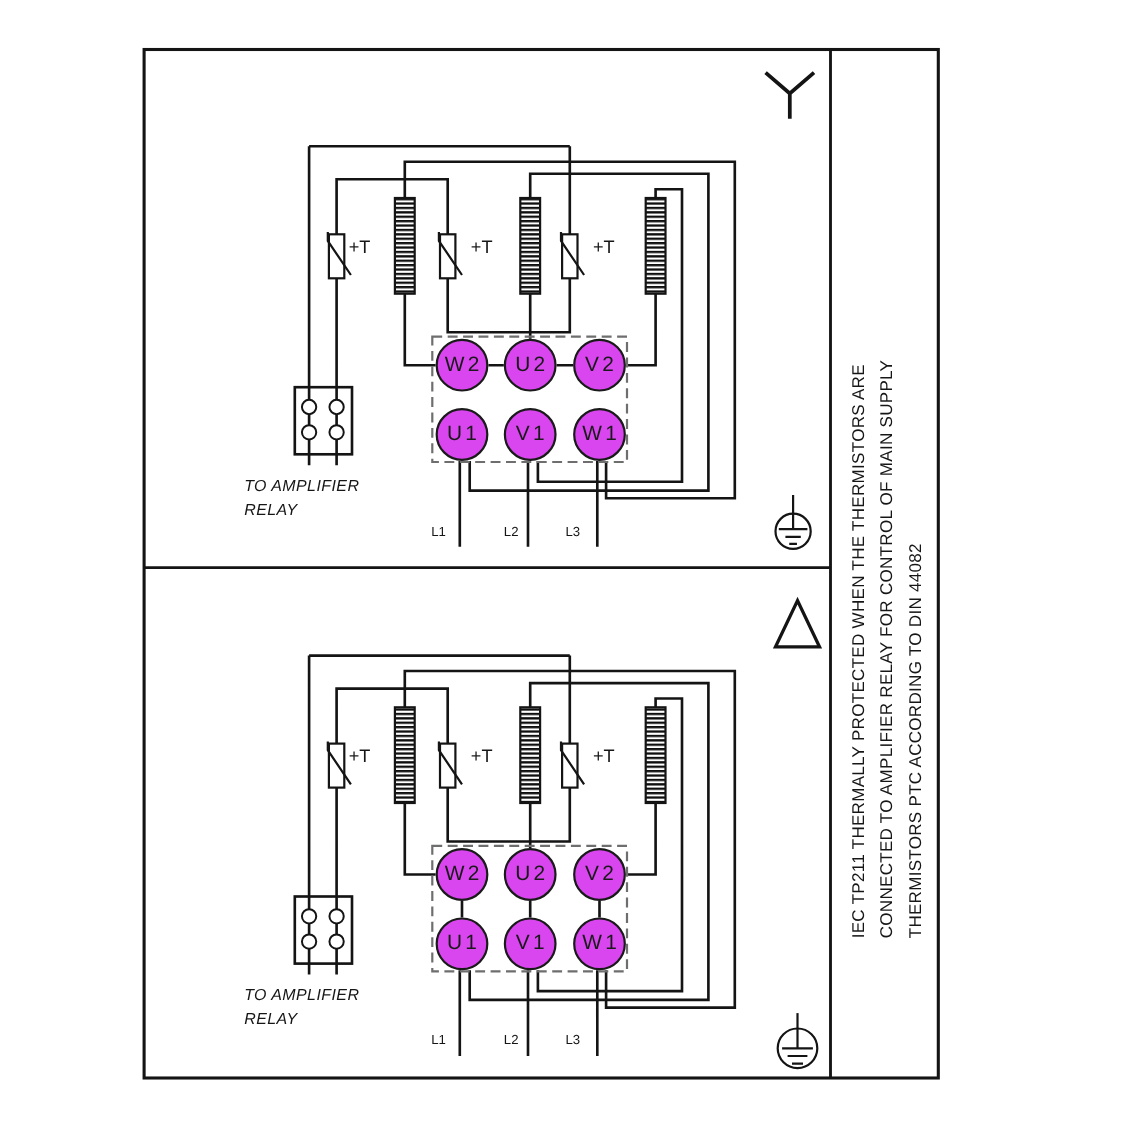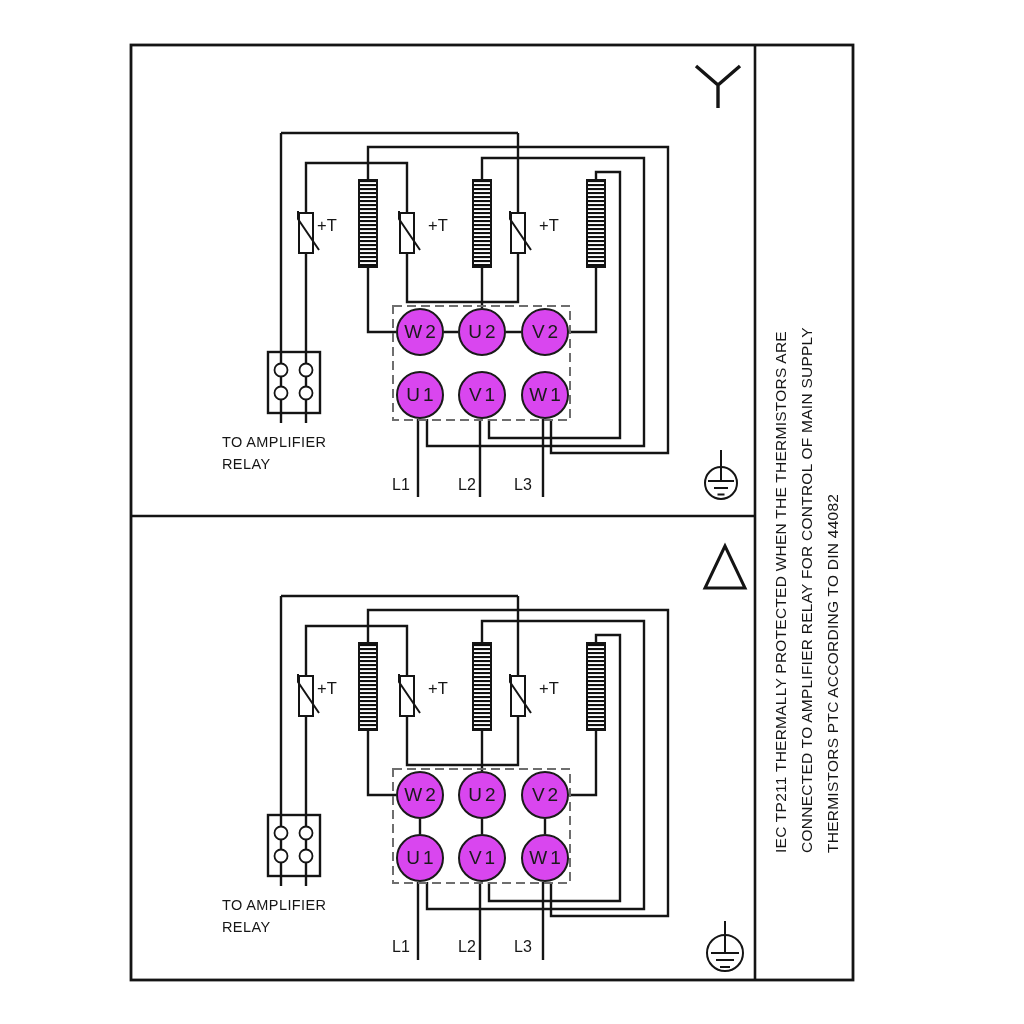--- a/index.html
+++ b/index.html
@@ -5,22 +5,22 @@
   html,body{margin:0;padding:0;background:#ffffff;}
   #canvas{position:relative;width:1024px;height:1024px;background:#ffffff;overflow:hidden;
           font-family:"Liberation Sans",sans-serif;}
   #gfx{position:absolute;left:0;top:0;z-index:1;}
   .lbl{position:absolute;z-index:2;color:#161616;white-space:nowrap;}
   .term{position:absolute;z-index:2;width:48px;height:48px;box-sizing:border-box;
         border:2px solid #1a1a1a;border-radius:50%;background:#d946ef;
         display:flex;align-items:center;justify-content:center;
         font-size:19px;letter-spacing:3px;padding-left:3px;color:#1a1a1a;}
   .tlabel{font-size:16.5px;}
-  .llabel{font-size:16px;}
-  .cap{font-size:14.5px;letter-spacing:0.4px;}
+  .llabel{font-size:12px;}
+  .cap{font-size:14.5px;letter-spacing:0.4px;font-style:italic;}
   .vnote{position:absolute;z-index:2;left:768px;top:853px;width:780px;
          transform:rotate(-90deg);transform-origin:0 0;
          font-size:15.5px;line-height:26px;letter-spacing:0.25px;color:#161616;}
   .vnote div{white-space:nowrap;}
 </style>
 </head>
 <body>
 
 <div id="canvas">
 

